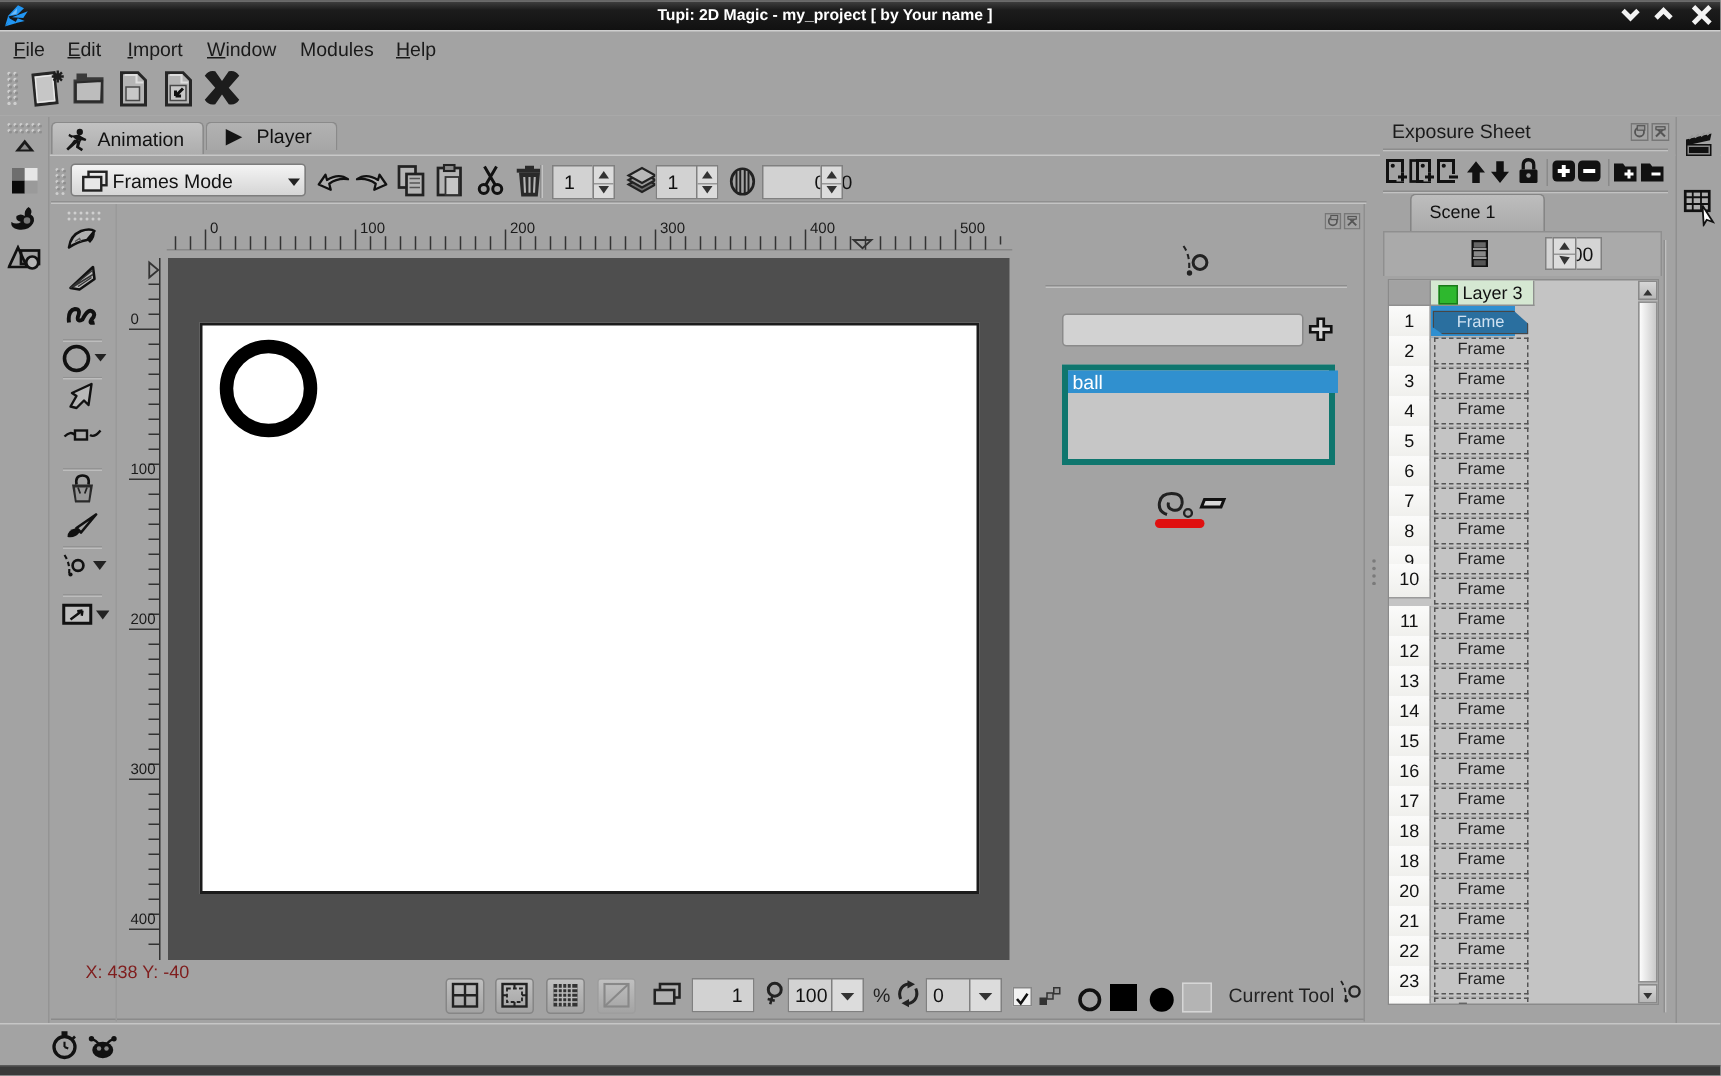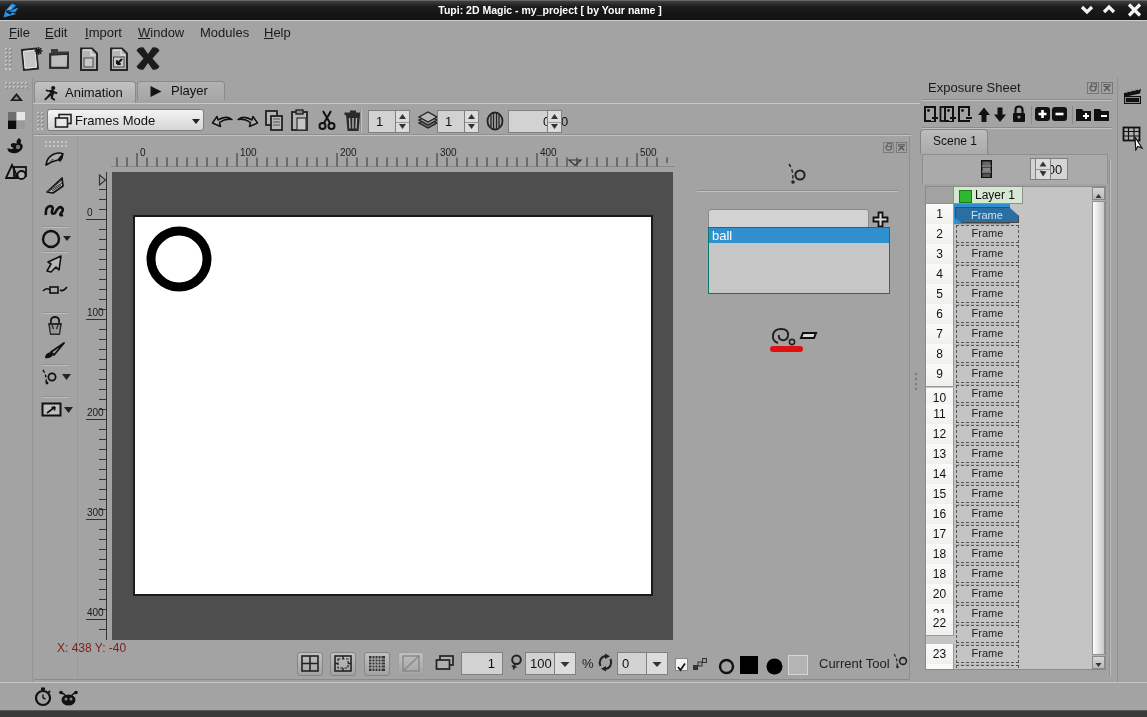--- a/index.html
+++ b/index.html
@@ -32,28 +32,28 @@
 #toolsbar{left:38px;top:140px;width:36px;height:290px;}
 .toolsep{position:absolute;left:4px;width:26px;height:1px;background:#bdbdbd;border-top:1px solid #939393;}
 
 #hruler{left:111px;top:146px;width:564px;height:22px;}
 #vruler{left:85px;top:172px;width:23px;height:468px;}
 #canvasarea{left:112px;top:172px;width:561px;height:468px;background:#4e4e4e;}
 #whitecanvas{left:133px;top:215px;width:520px;height:381px;background:#ffffff;border:2px solid #1b1b1b;box-sizing:border-box;}
 
 #ballpanel{left:695px;top:140px;width:218px;height:510px;}
 #ballinput{left:708px;top:209px;width:161px;height:22px;background:#d2d2d2;border:1px solid #8a8a8a;border-radius:3px;box-sizing:border-box;}
-#balllist{left:708px;top:227px;width:182px;height:67px;background:#c6c6c6;border:1px solid #0f766e;box-sizing:border-box;}
+#balllist{left:708px;top:243px;width:182px;height:67px;background:#c6c6c6;border:4px solid #0f766e;box-sizing:border-box;}
 #ballrow{left:0px;top:0px;width:177px;height:15px;background:#3090cf;color:#fff;font-size:13px;padding-left:3px;line-height:15px;}
 
 #statusrow{left:33px;top:631px;width:880px;height:34px;font-size:12px;color:#7f1d1d;}
 
 #exposure{left:920px;top:78px;width:197px;height:604px;background:#a3a3a3;}
 #expotitle{left:8px;top:2px;font-size:13px;color:#1a1a1a;}
-#scenetab{left:0;top:51px;width:68px;height:25px;background:linear-gradient(#bdbdbd,#aaaaaa);border:1px solid #858585;border-bottom:none;border-radius:4px 4px 0 0;box-sizing:border-box;font-size:12px;color:#111;}
+#scenetab{left:20px;top:51px;width:90px;height:25px;background:linear-gradient(#bdbdbd,#aaaaaa);border:1px solid #858585;border-bottom:none;border-radius:4px 4px 0 0;box-sizing:border-box;font-size:12px;color:#111;}
 #expotable{left:5px;top:108px;width:181px;height:484px;background:#c4c4c4;border:1px solid #8a8a8a;box-sizing:border-box;}
 
 #rightstrip{left:1117px;top:78px;width:30px;height:604px;background:#a3a3a3;border-left:1px solid #909090;box-sizing:border-box;}
 
 #bottombar{left:0;top:682px;width:1147px;height:27px;background:#a3a3a3;border-top:1px solid #c6c6c6;box-sizing:border-box;}
 #bottomstrip{left:0;top:710px;width:1147px;height:7px;background:#3a3a3a;border-top:1px solid #5a5a5a;box-sizing:border-box;}
 .sbtn{width:26px;height:24px;background:linear-gradient(#c0c0c0,#a3a3a3);border:1px solid #868686;border-radius:3px;box-sizing:border-box;padding:0;}
 .sbtn svg{display:block;margin:0 auto;}
 .numcell{position:absolute;left:0;width:27px;height:19px;background:linear-gradient(#fbfbfa,#efefec);border-bottom:1px solid #9a9a9a;border-right:1px solid #9a9a9a;text-align:center;font-size:12px;color:#111;padding-top:3px;box-sizing:content-box;}
 .framecell{position:absolute;left:28px;width:56px;height:20px;border-bottom:1px solid #b4b4b4;}
@@ -658,21 +658,21 @@
       <svg width="14" height="20" viewBox="0 0 14 20">
           <path d="M7 2.5 L10.5 7.5 L3.5 7.5 Z" fill="#333"></path>
           <path d="M7 17.5 L3.5 11.5 L10.5 12.5 Z" fill="#333"></path>
         </svg>
     </div>
 
     <div class="abs" id="expotable">
       <div class="abs" style="left:0;top:0;width:27px;height:16px;background:#a2a2a2;border-right:1px solid #8f8f8f;border-bottom:1px solid #8f8f8f;"></div>
       <div class="abs" style="left:28px;top:0;width:68px;height:16px;background:#d5e8d2;border-right:1px solid #8f8f8f;border-bottom:1px solid #8f8f8f;">
         <div style="position:absolute;left:5px;top:2.5px;width:11px;height:11px;background:#2eb82e;border:1px solid #1a7a1a;"></div>
-        <span style="position:absolute;left:21px;top:1px;font-size:12px;color:#111;">Layer 1</span>
+        <span style="position:absolute;left:21px;top:1px;font-size:12px;color:#111;">Layer 3</span>
       </div>
       <div class="abs" id="framerows" style="left:0;top:17px;width:179px;height:465px;overflow:hidden;">
       <div class="numcell" style="top:0px;">1</div>
           <div class="framecell" style="top:0px;background:#2f8fd0;">
             <div style="position:absolute;left:1px;top:3px;width:64px;height:16px;background:#2a6f9f;border:1.5px solid #474747;box-sizing:border-box;font-size:11px;color:#cfe2f2;text-align:center;padding-top:1px;clip-path:polygon(0 0, 54px 0, 100% 9px, 100% 100%, 7px 100%, 0 11px);">Frame</div>
           </div>
       <div class="numcell" style="top:20px;">2</div>
           <div class="framecell" style="top:20px;">
             <div class="framebox">Frame</div>
           </div>
@@ -697,21 +697,21 @@
             <div class="framebox">Frame</div>
           </div>
       <div class="numcell" style="top:140px;">8</div>
           <div class="framecell" style="top:140px;">
             <div class="framebox">Frame</div>
           </div>
       <div class="numcell" style="top:160px;">9</div>
           <div class="framecell" style="top:160px;">
             <div class="framebox">Frame</div>
           </div>
-      <div class="numcell" style="top:184px;">10</div>
+      <div class="numcell" style="top:172px;">10</div>
           <div class="framecell" style="top:180px;">
             <div class="framebox">Frame</div>
           </div>
       <div class="numcell" style="top:200px;">11</div>
           <div class="framecell" style="top:200px;">
             <div class="framebox">Frame</div>
           </div>
       <div class="numcell" style="top:220px;">12</div>
           <div class="framecell" style="top:220px;">
             <div class="framebox">Frame</div>
@@ -745,21 +745,21 @@
             <div class="framebox">Frame</div>
           </div>
       <div class="numcell" style="top:380px;">20</div>
           <div class="framecell" style="top:380px;">
             <div class="framebox">Frame</div>
           </div>
       <div class="numcell" style="top:400px;">21</div>
           <div class="framecell" style="top:400px;">
             <div class="framebox">Frame</div>
           </div>
-      <div class="numcell" style="top:409px;">22</div>
+      <div class="numcell" style="top:420px;">22</div>
           <div class="framecell" style="top:420px;">
             <div class="framebox">Frame</div>
           </div>
       <div class="numcell" style="top:440px;">23</div>
           <div class="framecell" style="top:440px;">
             <div class="framebox">Frame</div>
           </div>
       <div class="numcell" style="top:460px;">24</div>
           <div class="framecell" style="top:460px;">
             <div class="framebox">Frame</div>

